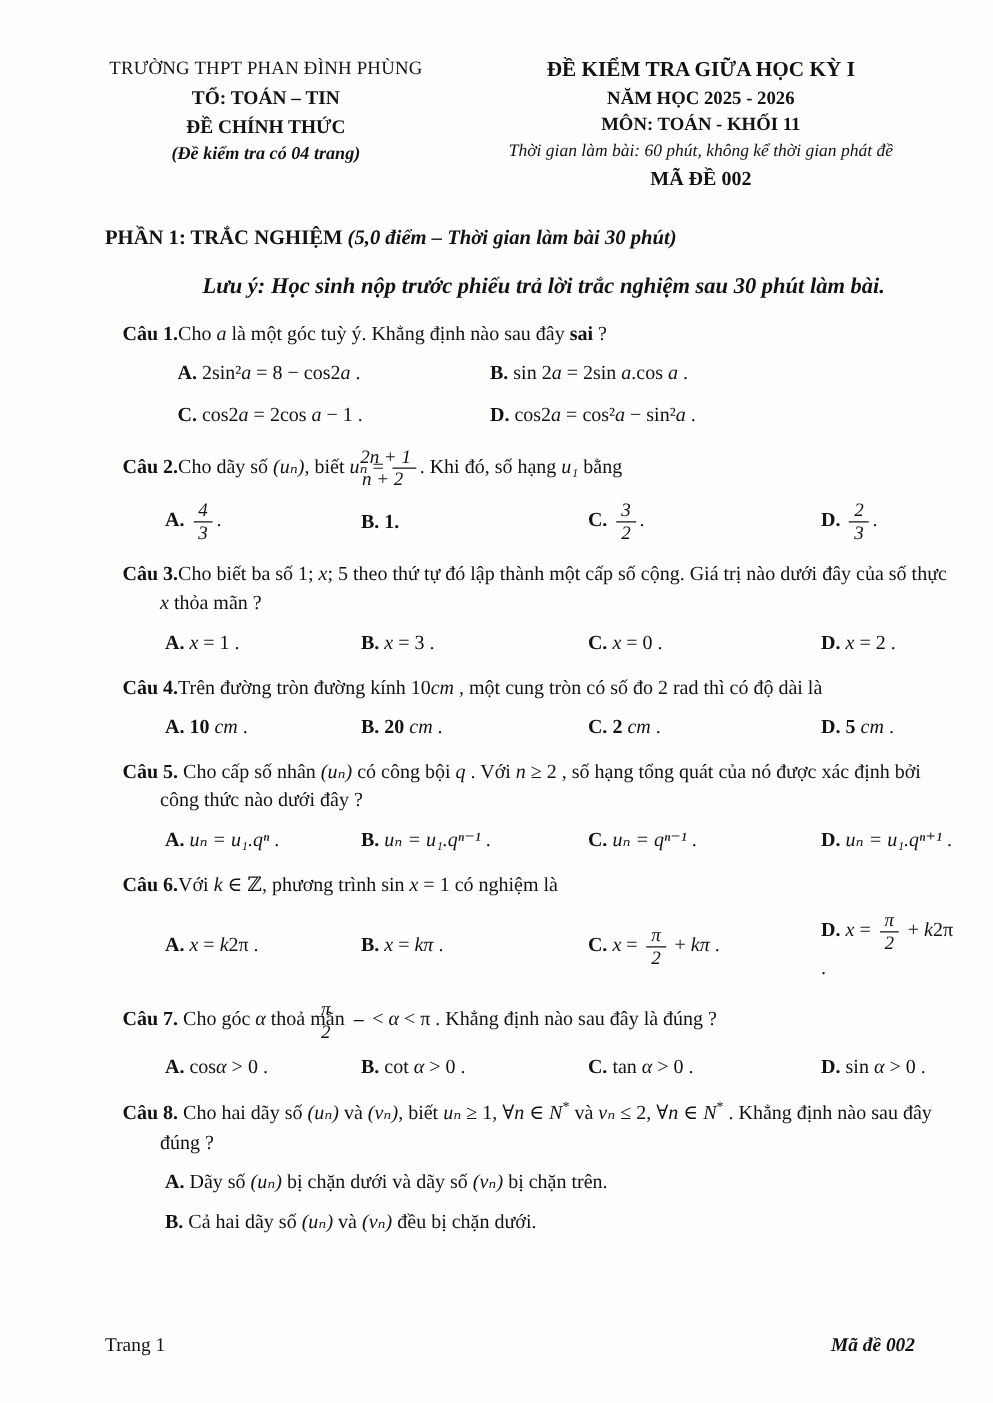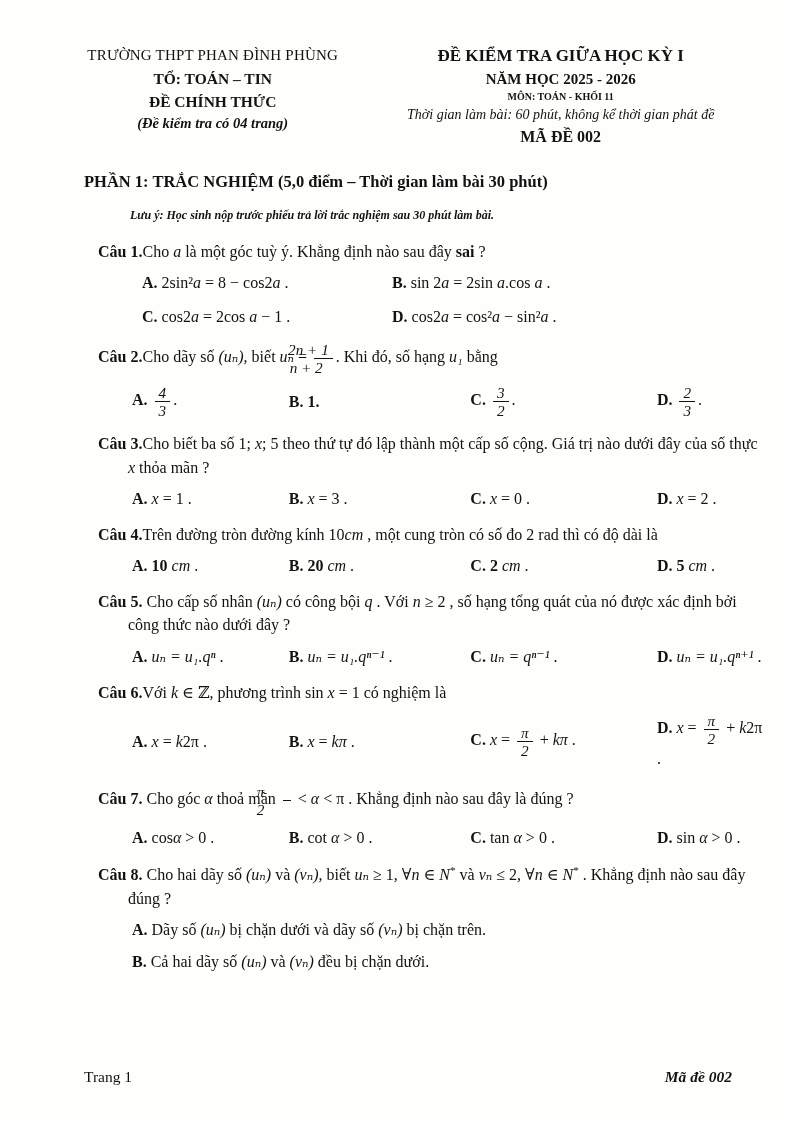--- a/index.html
+++ b/index.html
@@ -21,29 +21,29 @@
   
   .header { display: flex; align-items: flex-start; }
   .header-left  { width: 41%; text-align: center; line-height: 1.5; }
   .header-right { width: 59%; text-align: center; line-height: 1.45; }
   .school       { font-size: 15px; letter-spacing: .2px; }
   .dept         { font-weight: bold; font-size: 15.5px; }
   .official     { font-weight: bold; font-size: 15.5px; }
   .pages-note   { font-weight: bold; font-style: italic; font-size: 14.5px; }
   .exam-title   { font-weight: bold; font-size: 17px; }
   .year         { font-weight: bold; font-size: 15px; }
-  .subject      { font-weight: bold; font-size: 10px; }
+  .subject      { font-weight: bold; font-size: 15px; }
   .duration     { font-style: italic; font-size: 14px; }
   .exam-code    { font-weight: bold; font-size: 16px; }
 
   
   .section-title { margin: 22px 0 0 14px; font-size: 16.5px; }
   .st-main { font-weight: bold; }
-  .st-sub  { font-weight: bold; }
-  .note { margin: 13px 0 15px 60px; font-weight: bold; font-style: italic; font-size: 12px; }
+  .st-sub  { font-weight: bold; font-style: italic; }
+  .note { margin: 13px 0 15px 92px; font-weight: bold; font-style: italic; font-size: 18px; }
 
   
   .question { margin: 0 0 13px 28px; }
   .q-body { padding-left: 30px; text-indent: -30px; }
   .q-label { font-weight: bold; }
   .seg-text { }
   .seg-math { font-style: italic; }
   .seg-bold { font-weight: bold; }
   .seg-sup  { vertical-align: super; font-size: 0.7em; }
 

